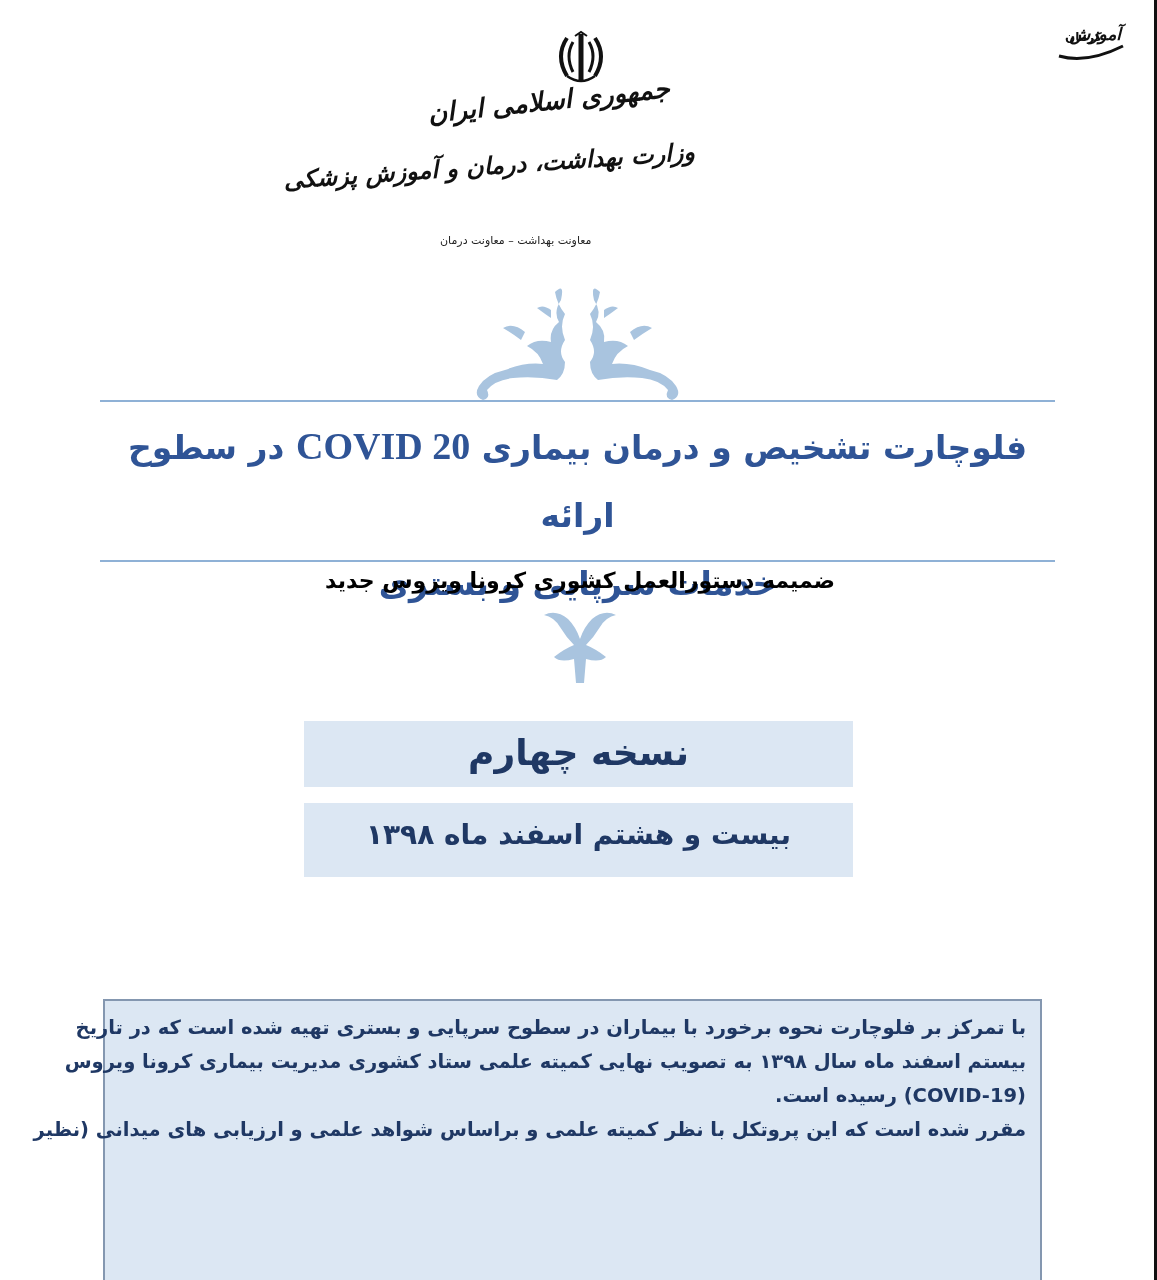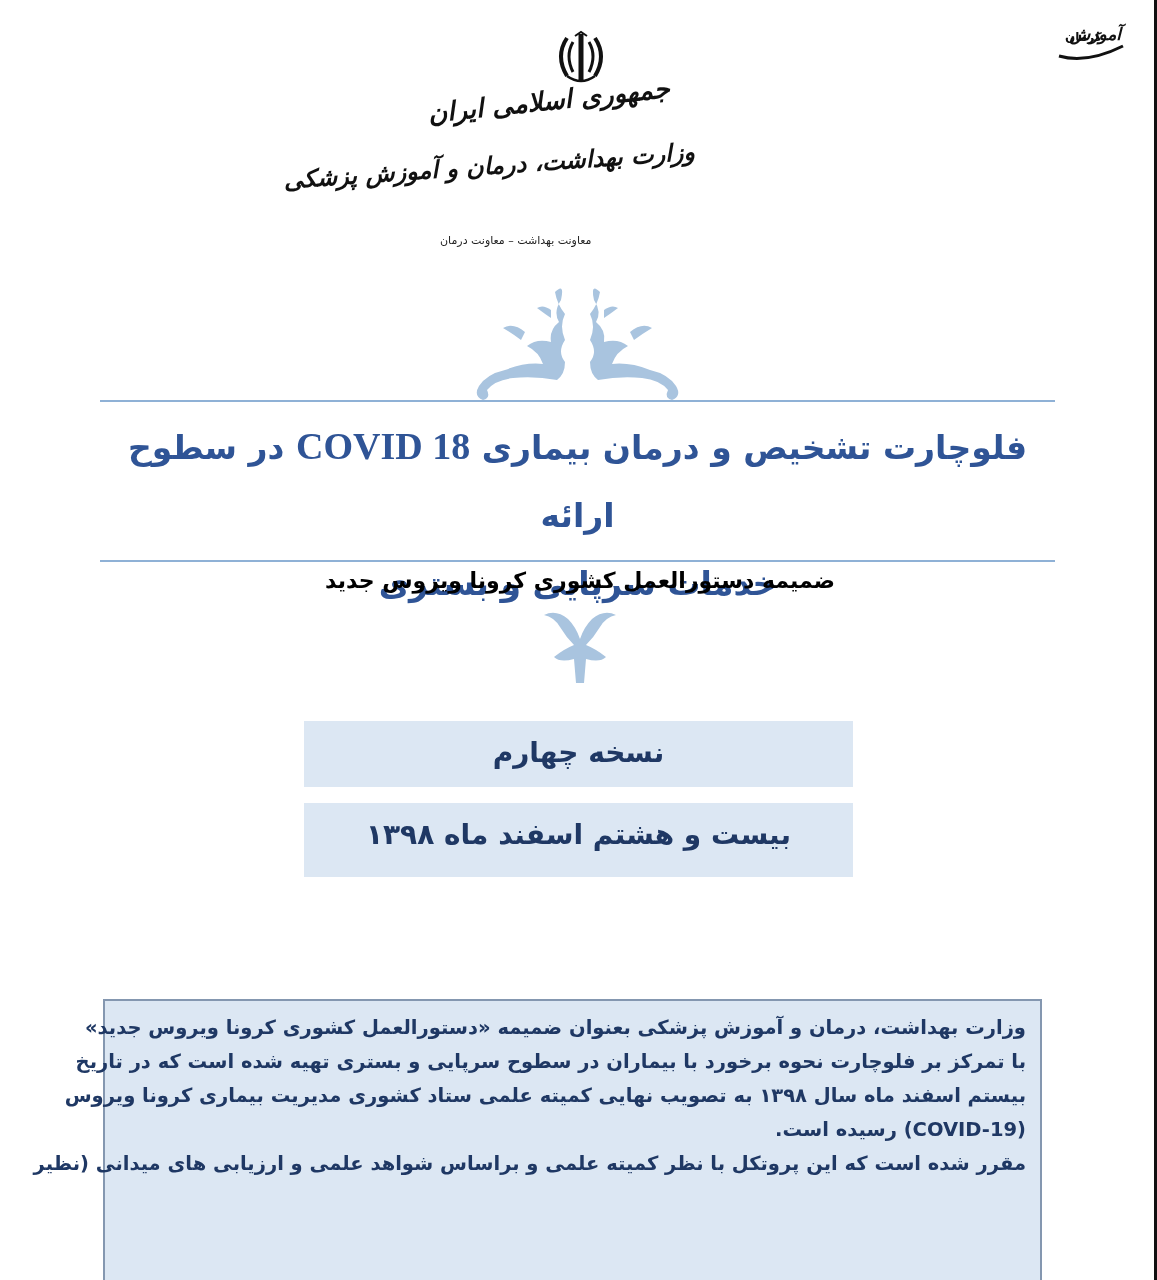--- a/index.html
+++ b/index.html
@@ -158,21 +158,21 @@
       left: 304px;
       width: 549px;
       background: #dce7f3;
       text-align: center;
       font-weight: bold;
       color: #1f3864;
     }
     .box.version {
       top: 721px;
       height: 66px;
-      font-size: 28px;
+      font-size: 36px;
       line-height: 64px;
     }
     .box.date {
       top: 803px;
       height: 74px;
       font-size: 28px;
       line-height: 64px;
     }
 
     
@@ -251,40 +251,39 @@
       </g>
     </g>
   </svg>
 </div>
 
 <div class="rule top"></div>
 
 <div class="main-title">
   <div>
     <span>فلوچارت تشخیص و درمان بیماری</span>
-    <span class="latin">COVID 18</span>
+    <span class="latin">COVID 20</span>
     <span>در سطوح ارائه</span>
   </div>
   <div>خدمات سرپایی و بستری</div>
 </div>
 
 <div class="rule bottom"></div>
 
 <div class="subtitle">ضمیمه دستورالعمل کشوری کرونا ویروس جدید</div>
 
 <div class="ornament-bottom">
   <svg width="80" height="80" viewBox="0 0 80 80">
     <path fill="#a9c4df" d="M4 10 Q16 4 28 14 Q36 22 40 34 Q44 22 52 14 Q64 4 76 10 Q66 12 60 22 Q54 32 46 40 Q56 44 66 52 Q60 58 46 54 L44 78 L36 78 L34 54 Q20 58 14 52 Q24 44 34 40 Q26 32 20 22 Q14 12 4 10 Z"></path>
   </svg>
 </div>
 
 <div class="box version">نسخه چهارم</div>
 <div class="box date">بیست و هشتم اسفند ماه ۱۳۹۸</div>
 
 <div class="intro">
   <p>
-    <span class="line">وزارت بهداشت، درمان و آموزش پزشکی بعنوان ضمیمه «دستورالعمل کشوری کرونا ویروس جدید»</span>
     <span class="line">با تمرکز بر فلوچارت نحوه برخورد با بیماران در سطوح سرپایی و بستری تهیه شده است که در تاریخ</span>
     <span class="line">بیستم اسفند ماه سال ۱۳۹۸ به تصویب نهایی کمیته علمی ستاد کشوری مدیریت بیماری کرونا ویروس</span>
     <span class="line last">(COVID-19) رسیده است.</span>
     <span class="line">مقرر شده است که این پروتکل با نظر کمیته علمی و براساس شواهد علمی و ارزیابی های میدانی (نظیر</span>
   </p>
 </div>
 
 </body></html>

